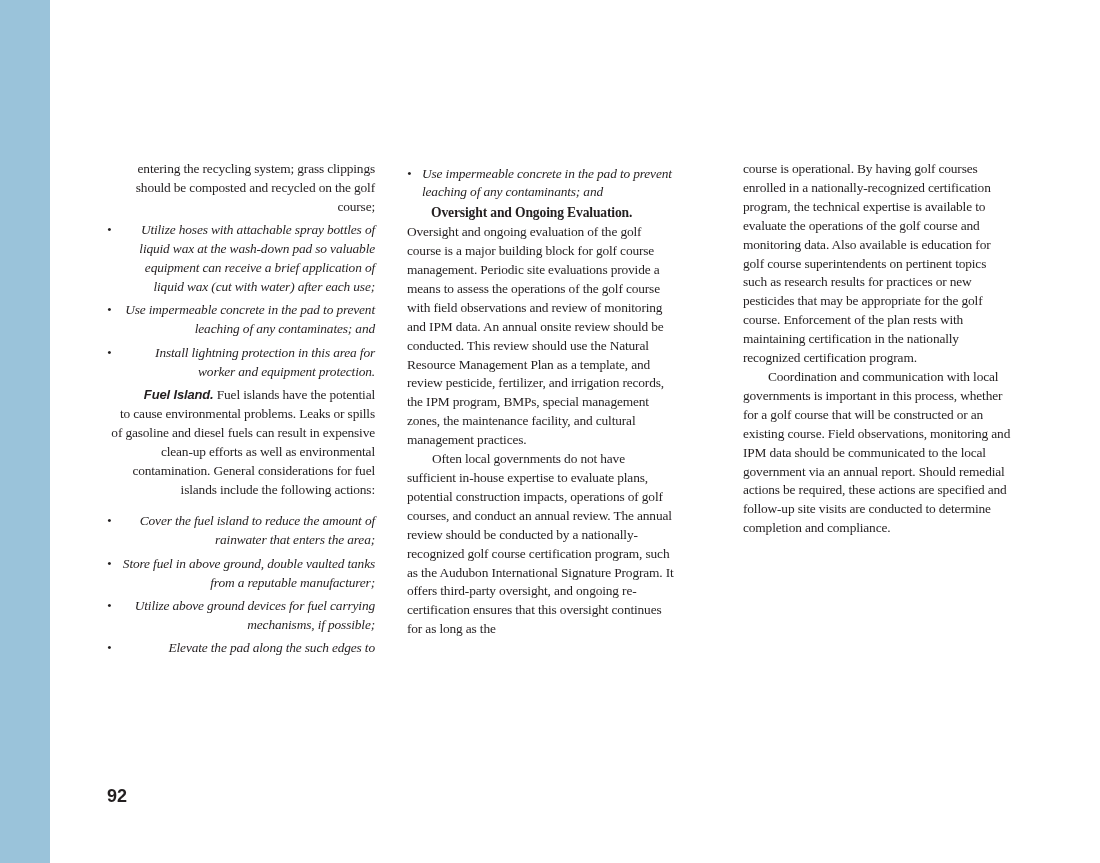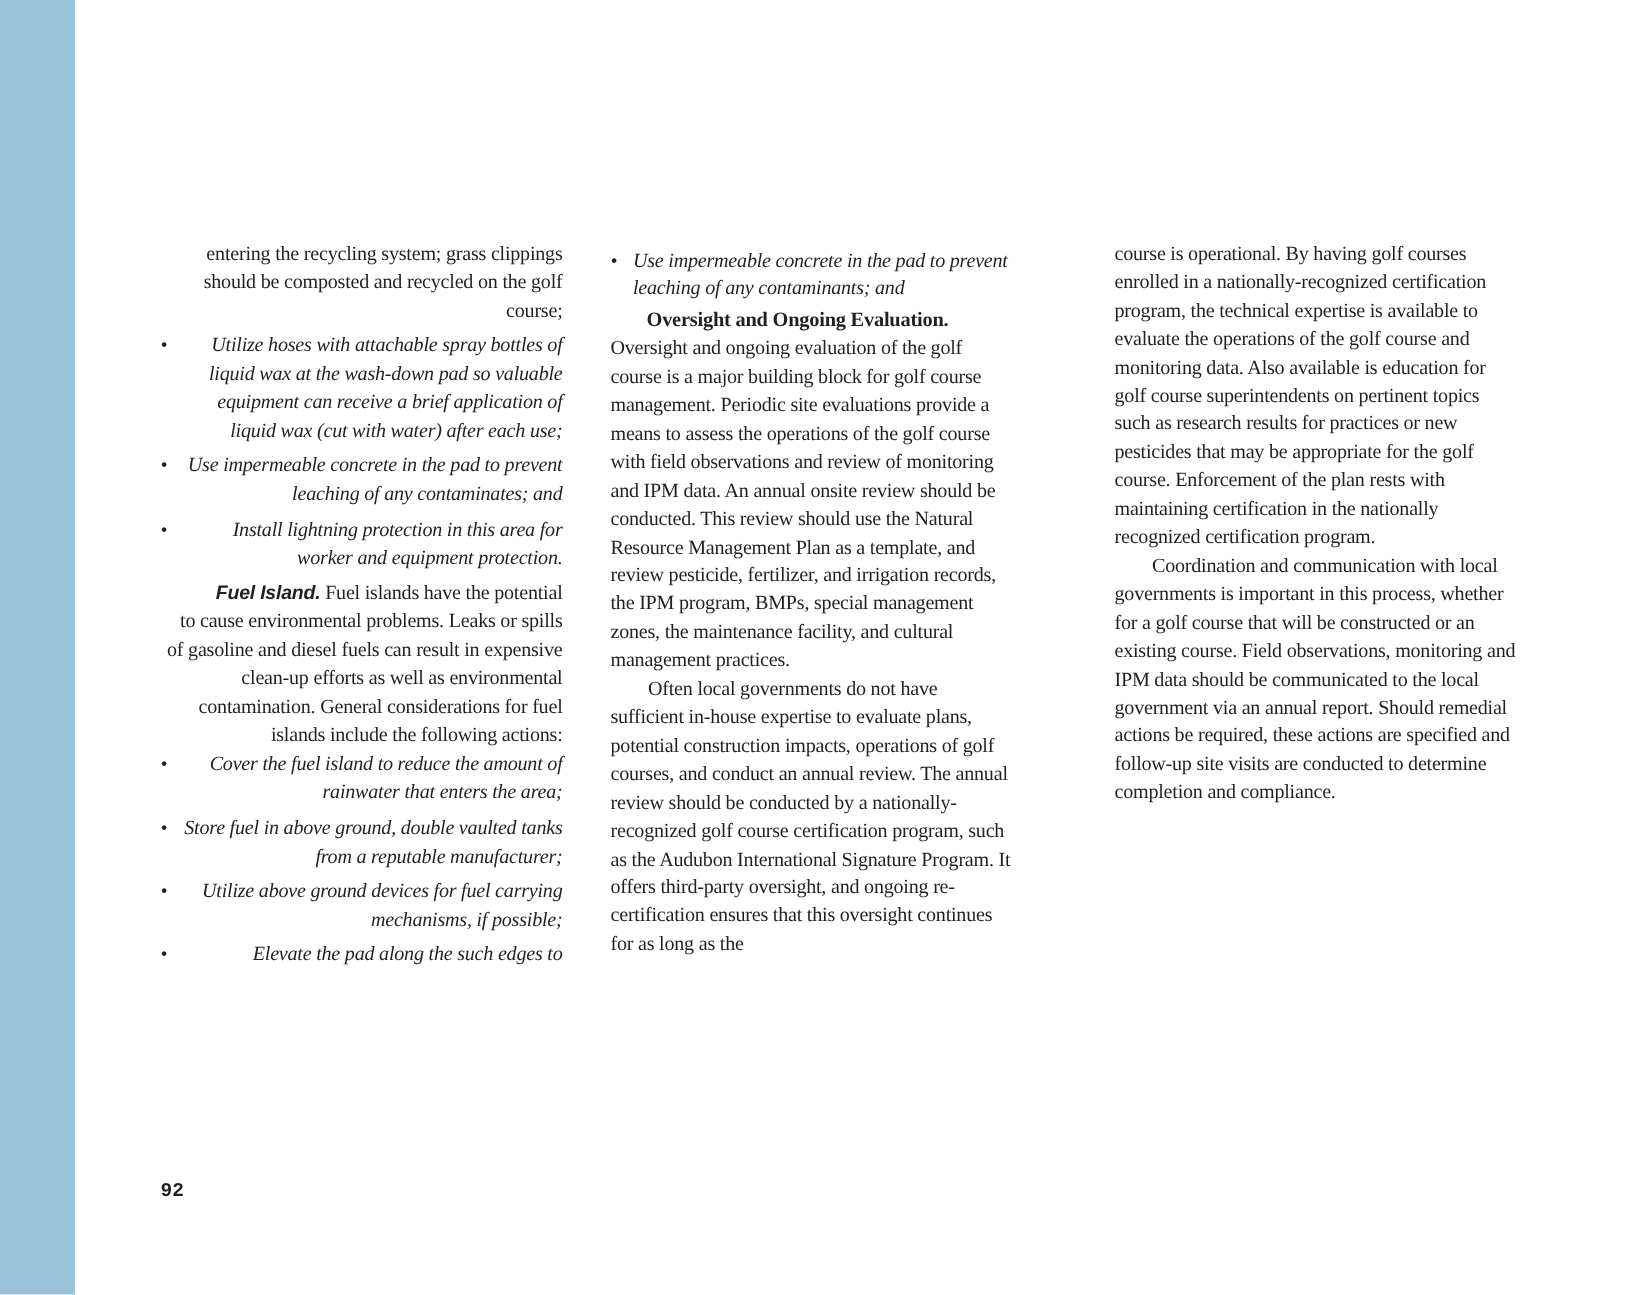--- a/index.html
+++ b/index.html
@@ -25,34 +25,34 @@
   .indent { text-indent: 25px; }
   .cont { padding-left: 14px; }
   ul.bullets { list-style: none; margin: 0; padding: 0; font-style: italic; }
   ul.bullets li {
     position: relative; padding-left: 15px; margin-top: 4.5px;
   }
   ul.bullets li::before {
     content: "\2022"; position: absolute; left: 0; top: 0;
     font-size: 13px;
   }
-  ul.tight li:first-child { margin-top: 1px; }
+  ul.tight li:first-child { margin-top: 13px; }
   .runin-sans {
     font-family: "Liberation Sans", "DejaVu Sans", sans-serif;
     font-weight: bold; font-style: italic; font-size: 13px;
   }
   .runin-serif {
     font-weight: bold; font-size: 13.6px;
   }
   .center-head { padding-left: 24px; margin-top: 2px; }
   .mt { margin-top: 4.5px; }
   .page-number {
     position: absolute; left: 107px; top: 786px;
-    font-family: Liberation Mono, monospace;
-    font-weight: bold; font-size: 13px;
+    font-family: Liberation Sans, sans-serif;
+    font-weight: bold; font-size: 18px;
   }
 </style>
 </head>
 <body>
 
 <div class="sidebar"></div>
 
 <div class="col col1">
   <p class="cont">entering the recycling system; grass clippings should be composted and recycled on the golf course;</p>
   <ul class="bullets">

